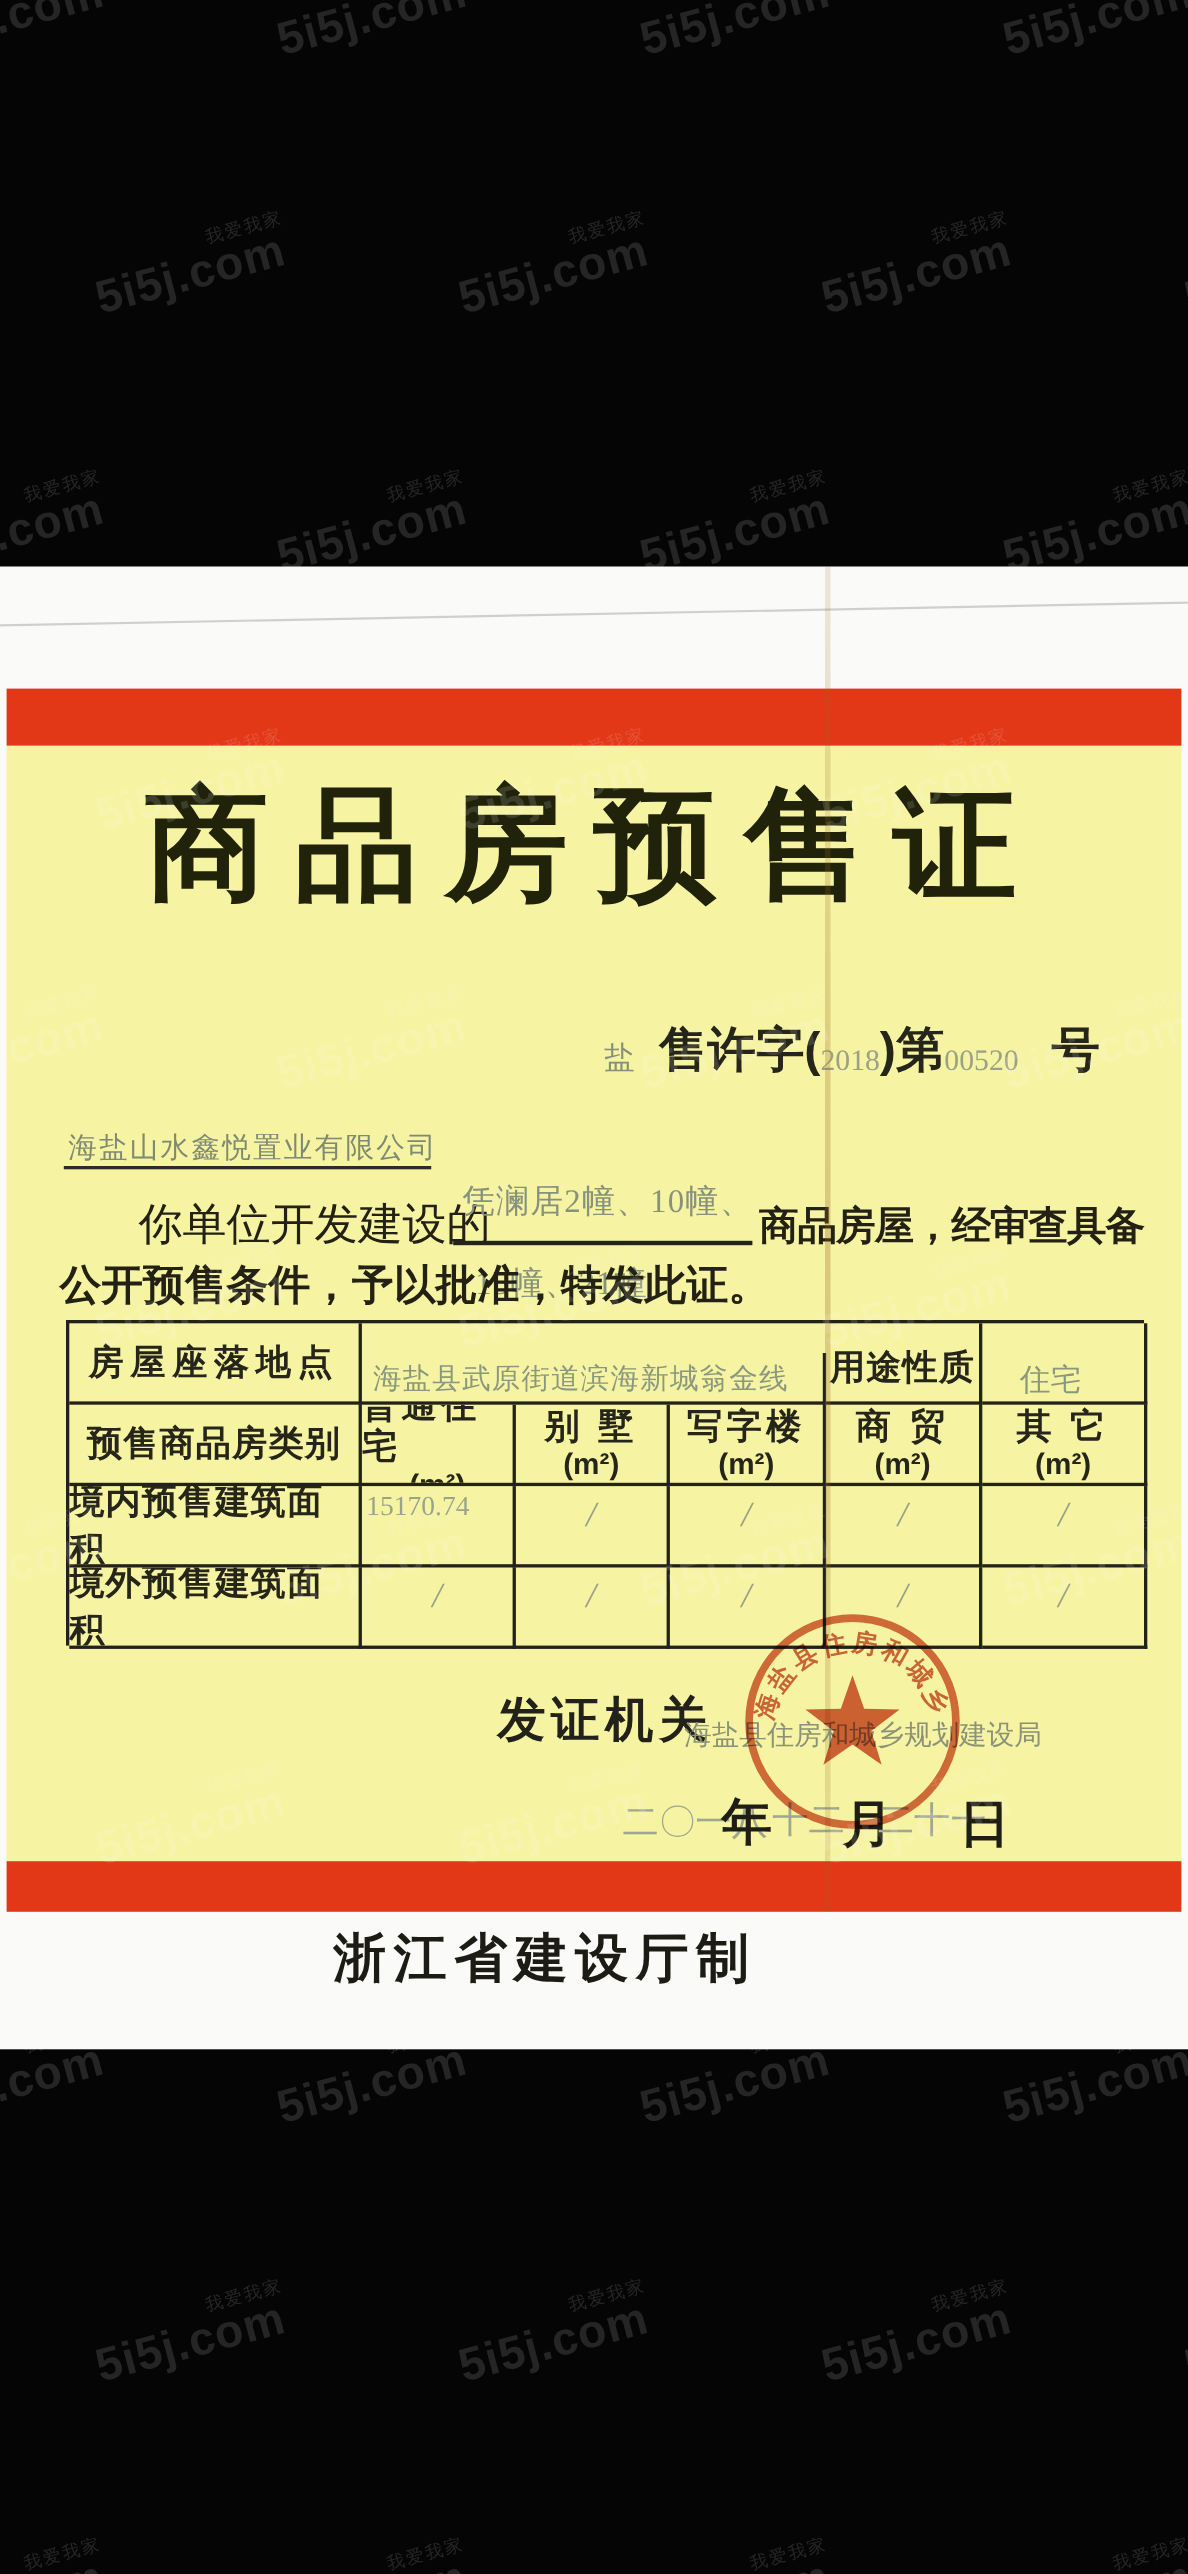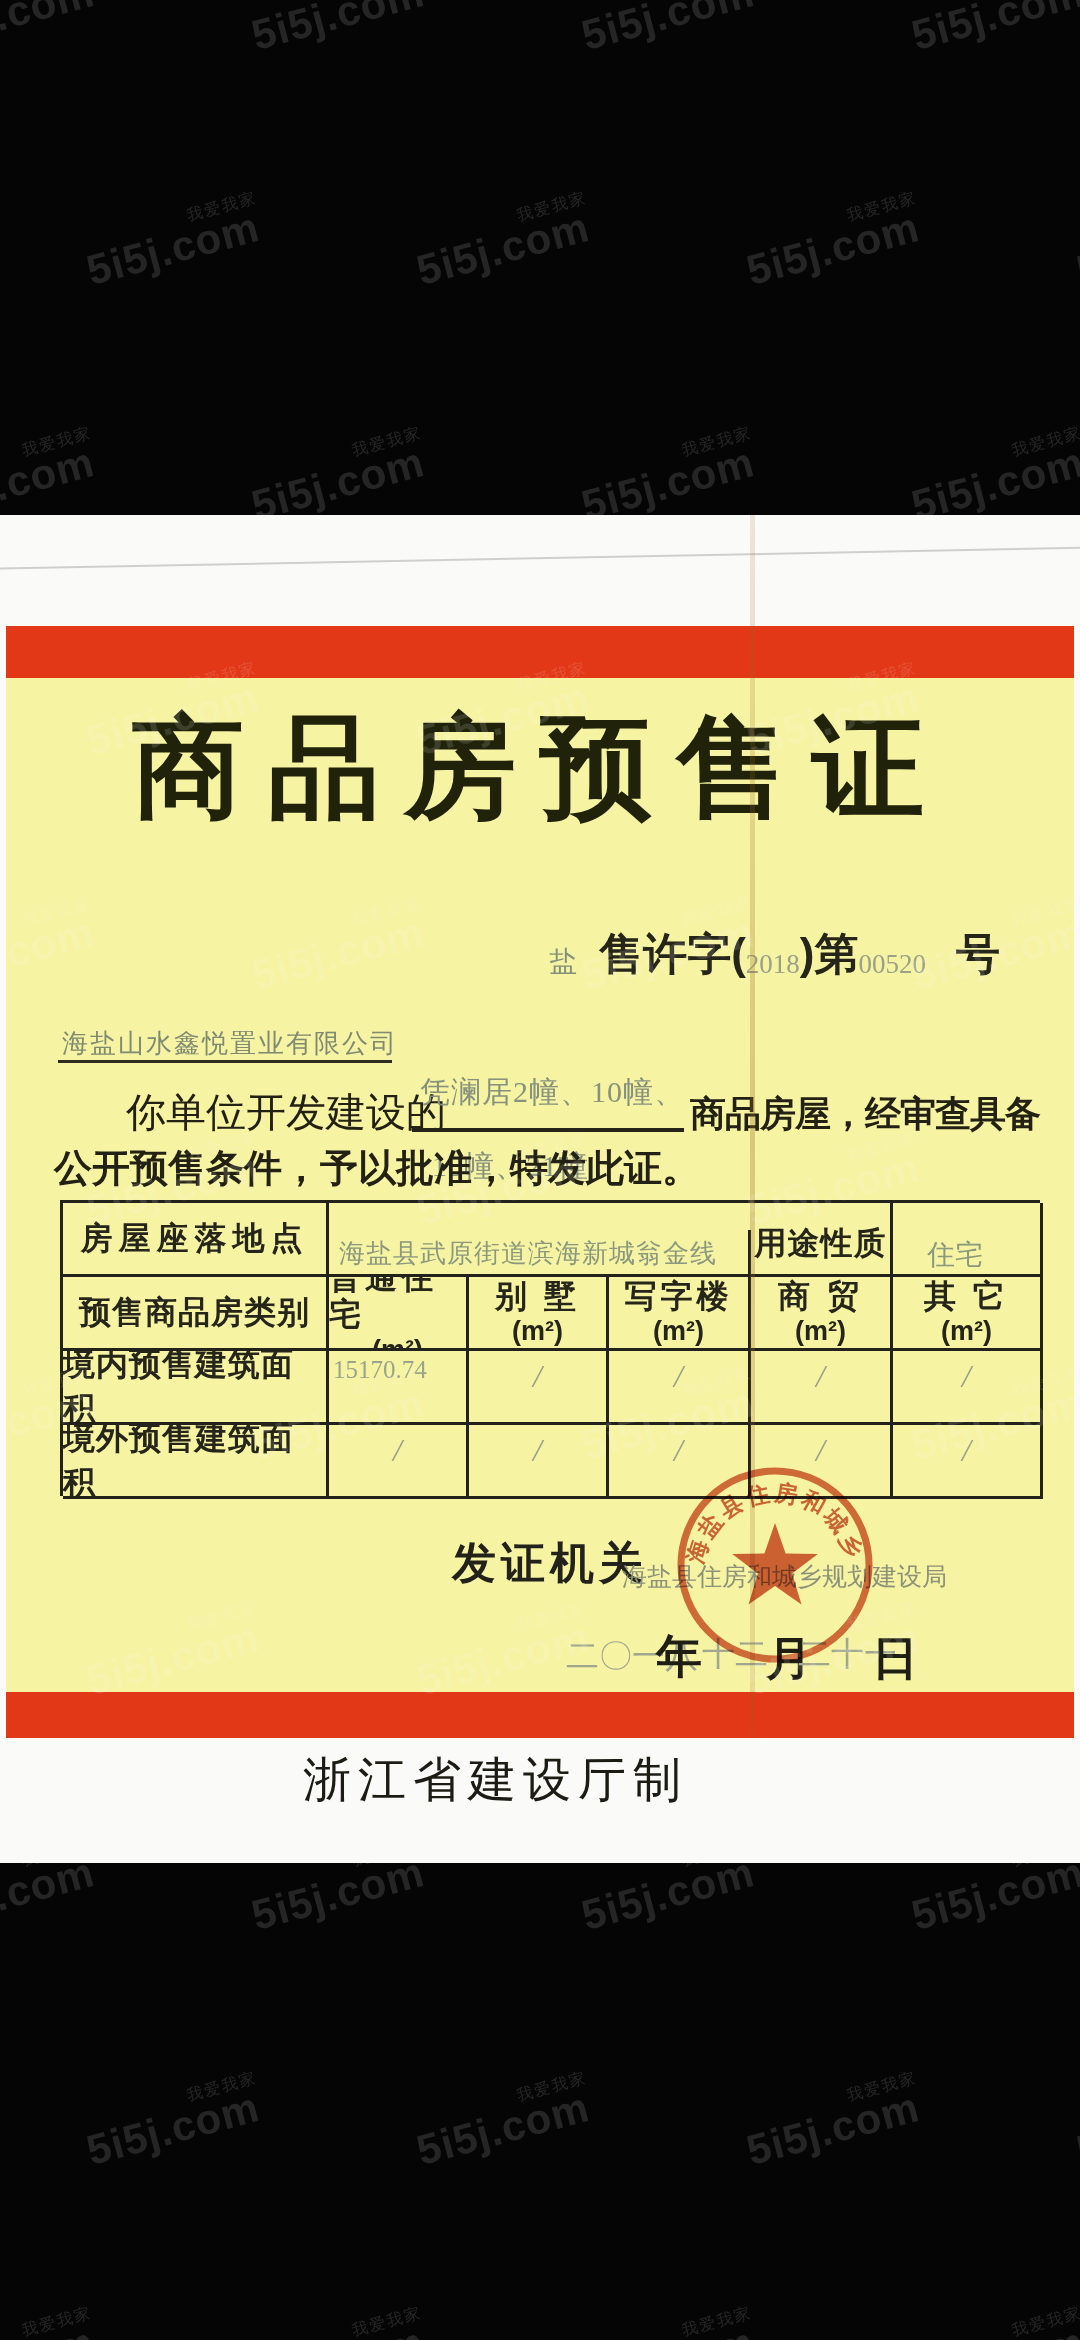--- a/index.html
+++ b/index.html
@@ -62,21 +62,21 @@
   .issuer-lbl{position:absolute;left:452px;top:1534px;font-size:44px;font-weight:800;
     letter-spacing:5px;color:#22211a;z-index:4;}
   .agency{position:absolute;left:622px;top:1560px;font-family:"Liberation Serif",serif;
     font-size:25px;color:#8b9278;white-space:nowrap;z-index:4;}
   .stamp{position:absolute;left:672px;top:1462px;width:206px;height:206px;z-index:5;
     mix-blend-mode:multiply;opacity:.85;}
   .date-item{position:absolute;white-space:nowrap;}
   .d-bold{font-size:46px;font-weight:800;color:#1f1e14;}
   .d-typed{font-family:"Liberation Serif",serif;font-size:33px;color:#a0a78f;}
   .footer-line{position:absolute;left:0;top:1748px;width:991px;text-align:center;
-    font-size:48px;font-weight:400;letter-spacing:7px;color:#1c1c14;}
+    font-size:48px;font-weight:700;letter-spacing:7px;color:#1c1c14;}
   
   .wm-layer{position:absolute;left:0;top:0;width:1080px;height:2340px;z-index:10;pointer-events:none;overflow:hidden;}
   .wm-tile{position:absolute;transform:rotate(-15deg);color:rgba(255,255,255,0.13);white-space:nowrap;}
   .wm-en{font-size:42px;font-weight:700;letter-spacing:1px;}
   .wm-cn{position:absolute;top:-14px;right:-6px;font-size:16px;letter-spacing:2px;}
 </style>
 </head>
 <body>
 
 <div class="screen">

